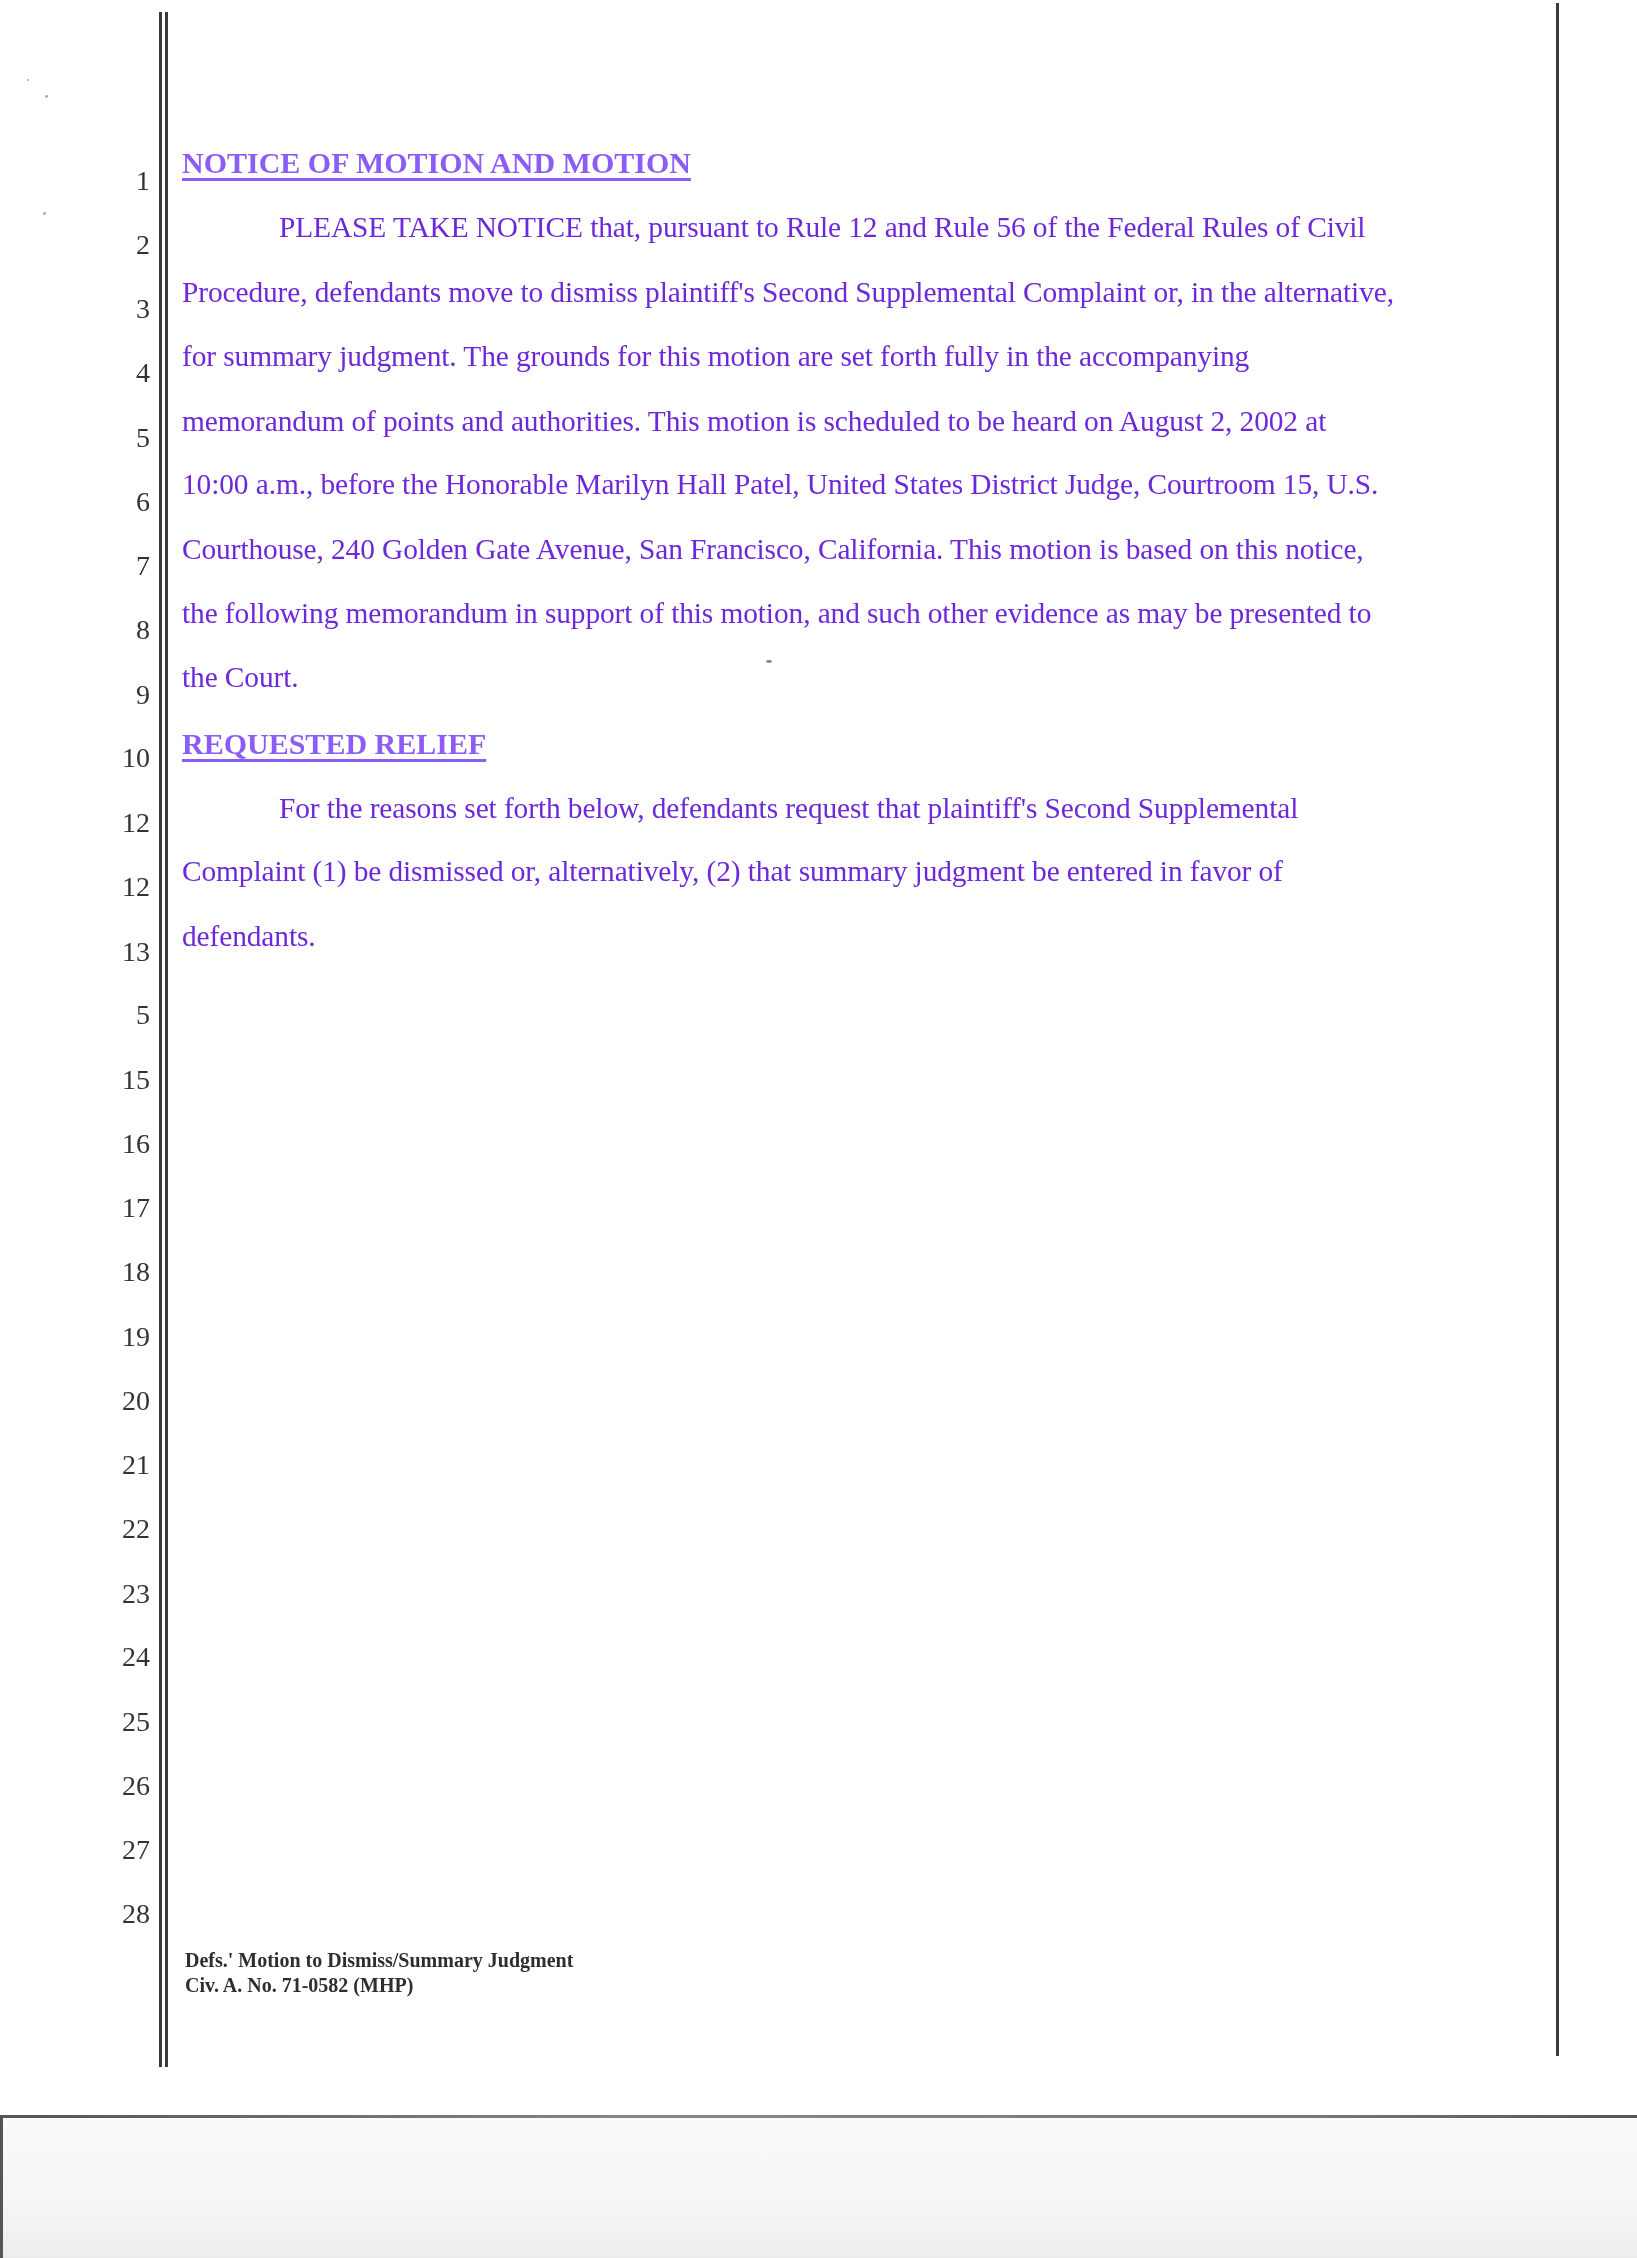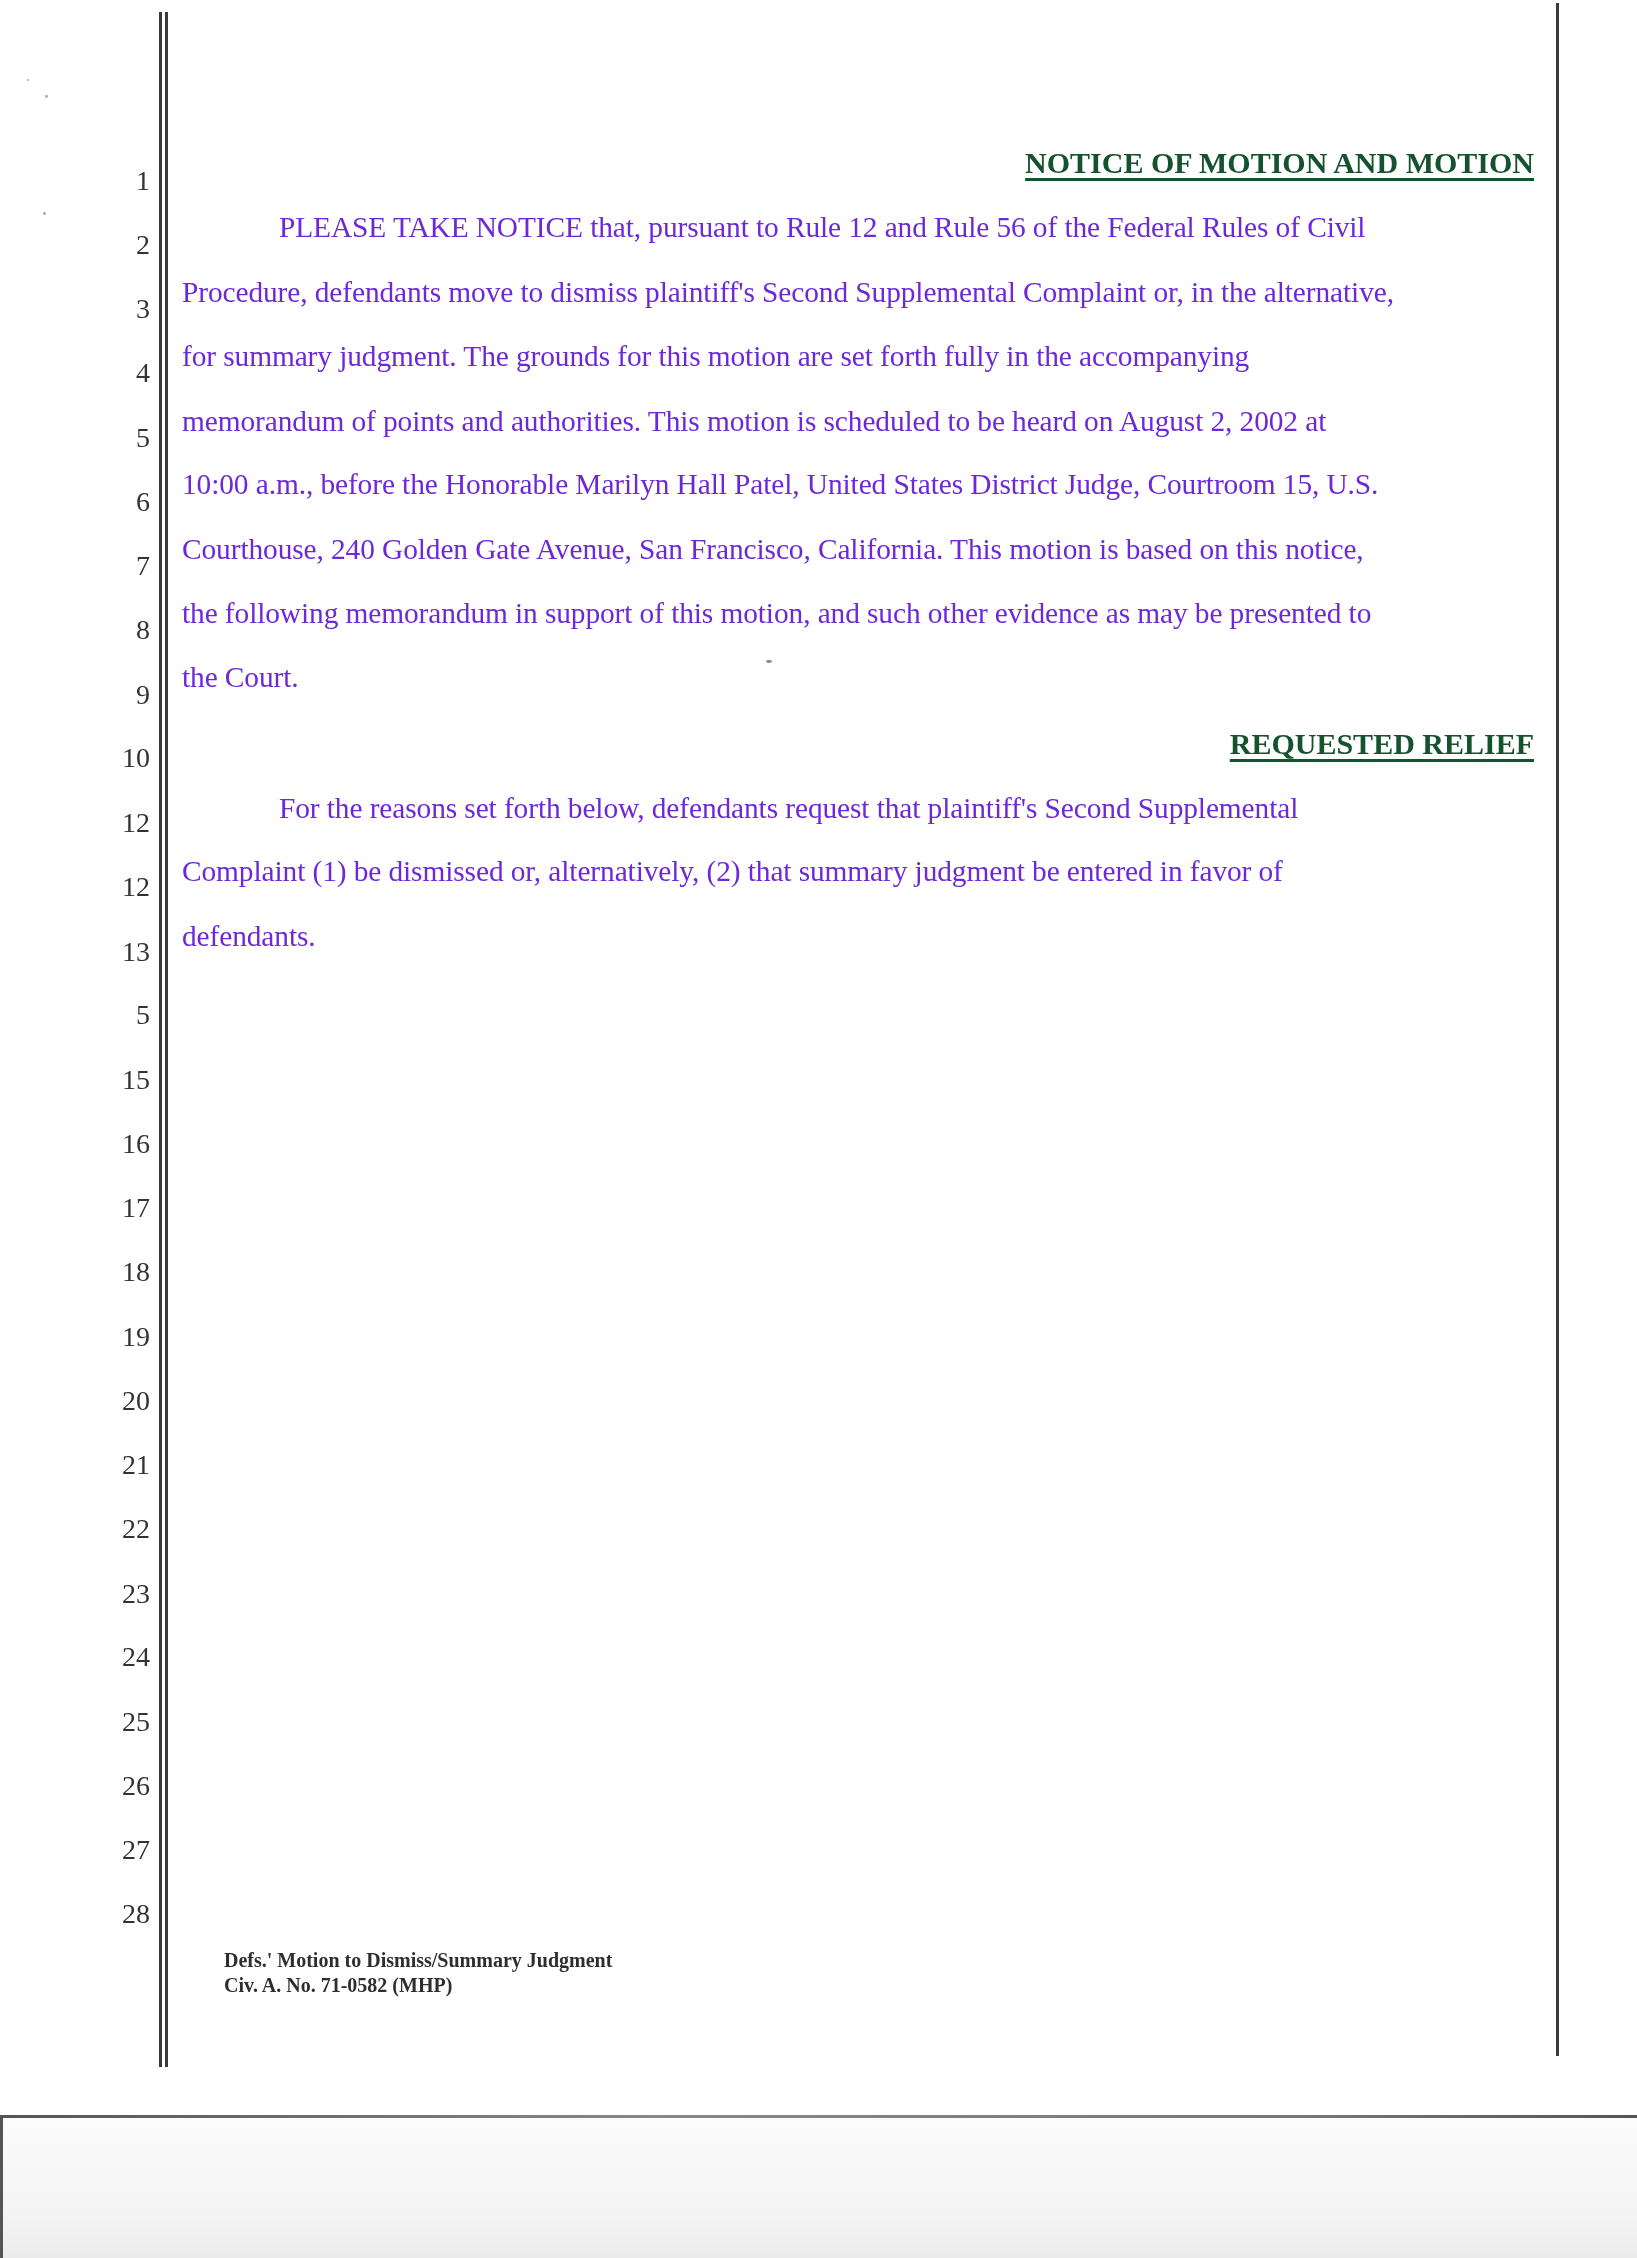--- a/index.html
+++ b/index.html
@@ -61,48 +61,47 @@
     .content {
       position: absolute;
       left: 182px;
       top: 0;
       width: 1352px;
     }
     .heading {
       position: absolute;
       left: 0;
       width: 1352px;
-      text-align: right;
+      text-align: left;
       font-weight: bold;
       font-size: 30px;
       line-height: 33px;
       text-decoration: underline;
       text-decoration-thickness: 2.9px;
       text-underline-offset: 4.8px;
-      color: #14532d;
+      color: #8b5cf6;
     }
     .text-line {
       position: absolute;
       left: 0;
       white-space: nowrap;
       font-size: 29.4px;
       line-height: 33px;
       color: #6d28d9;
       letter-spacing: -0.1px;
     }
     .indent { left: 97px; }
     .footer {
       position: absolute;
       left: 185px;
       top: 1948px;
       font-weight: bold;
       font-size: 20px;
       line-height: 25px;
       color: #2e2e2e;
-      margin-left: 39px;
     }
     .footer div { white-space: nowrap; }
     
     .scan-edge {
       position: absolute;
       left: 0;
       top: 2115px;
       width: 1638px;
       height: 2.9px;
       background: linear-gradient(to right, #555 0%, #888 40%, #777 80%, #555 100%);

